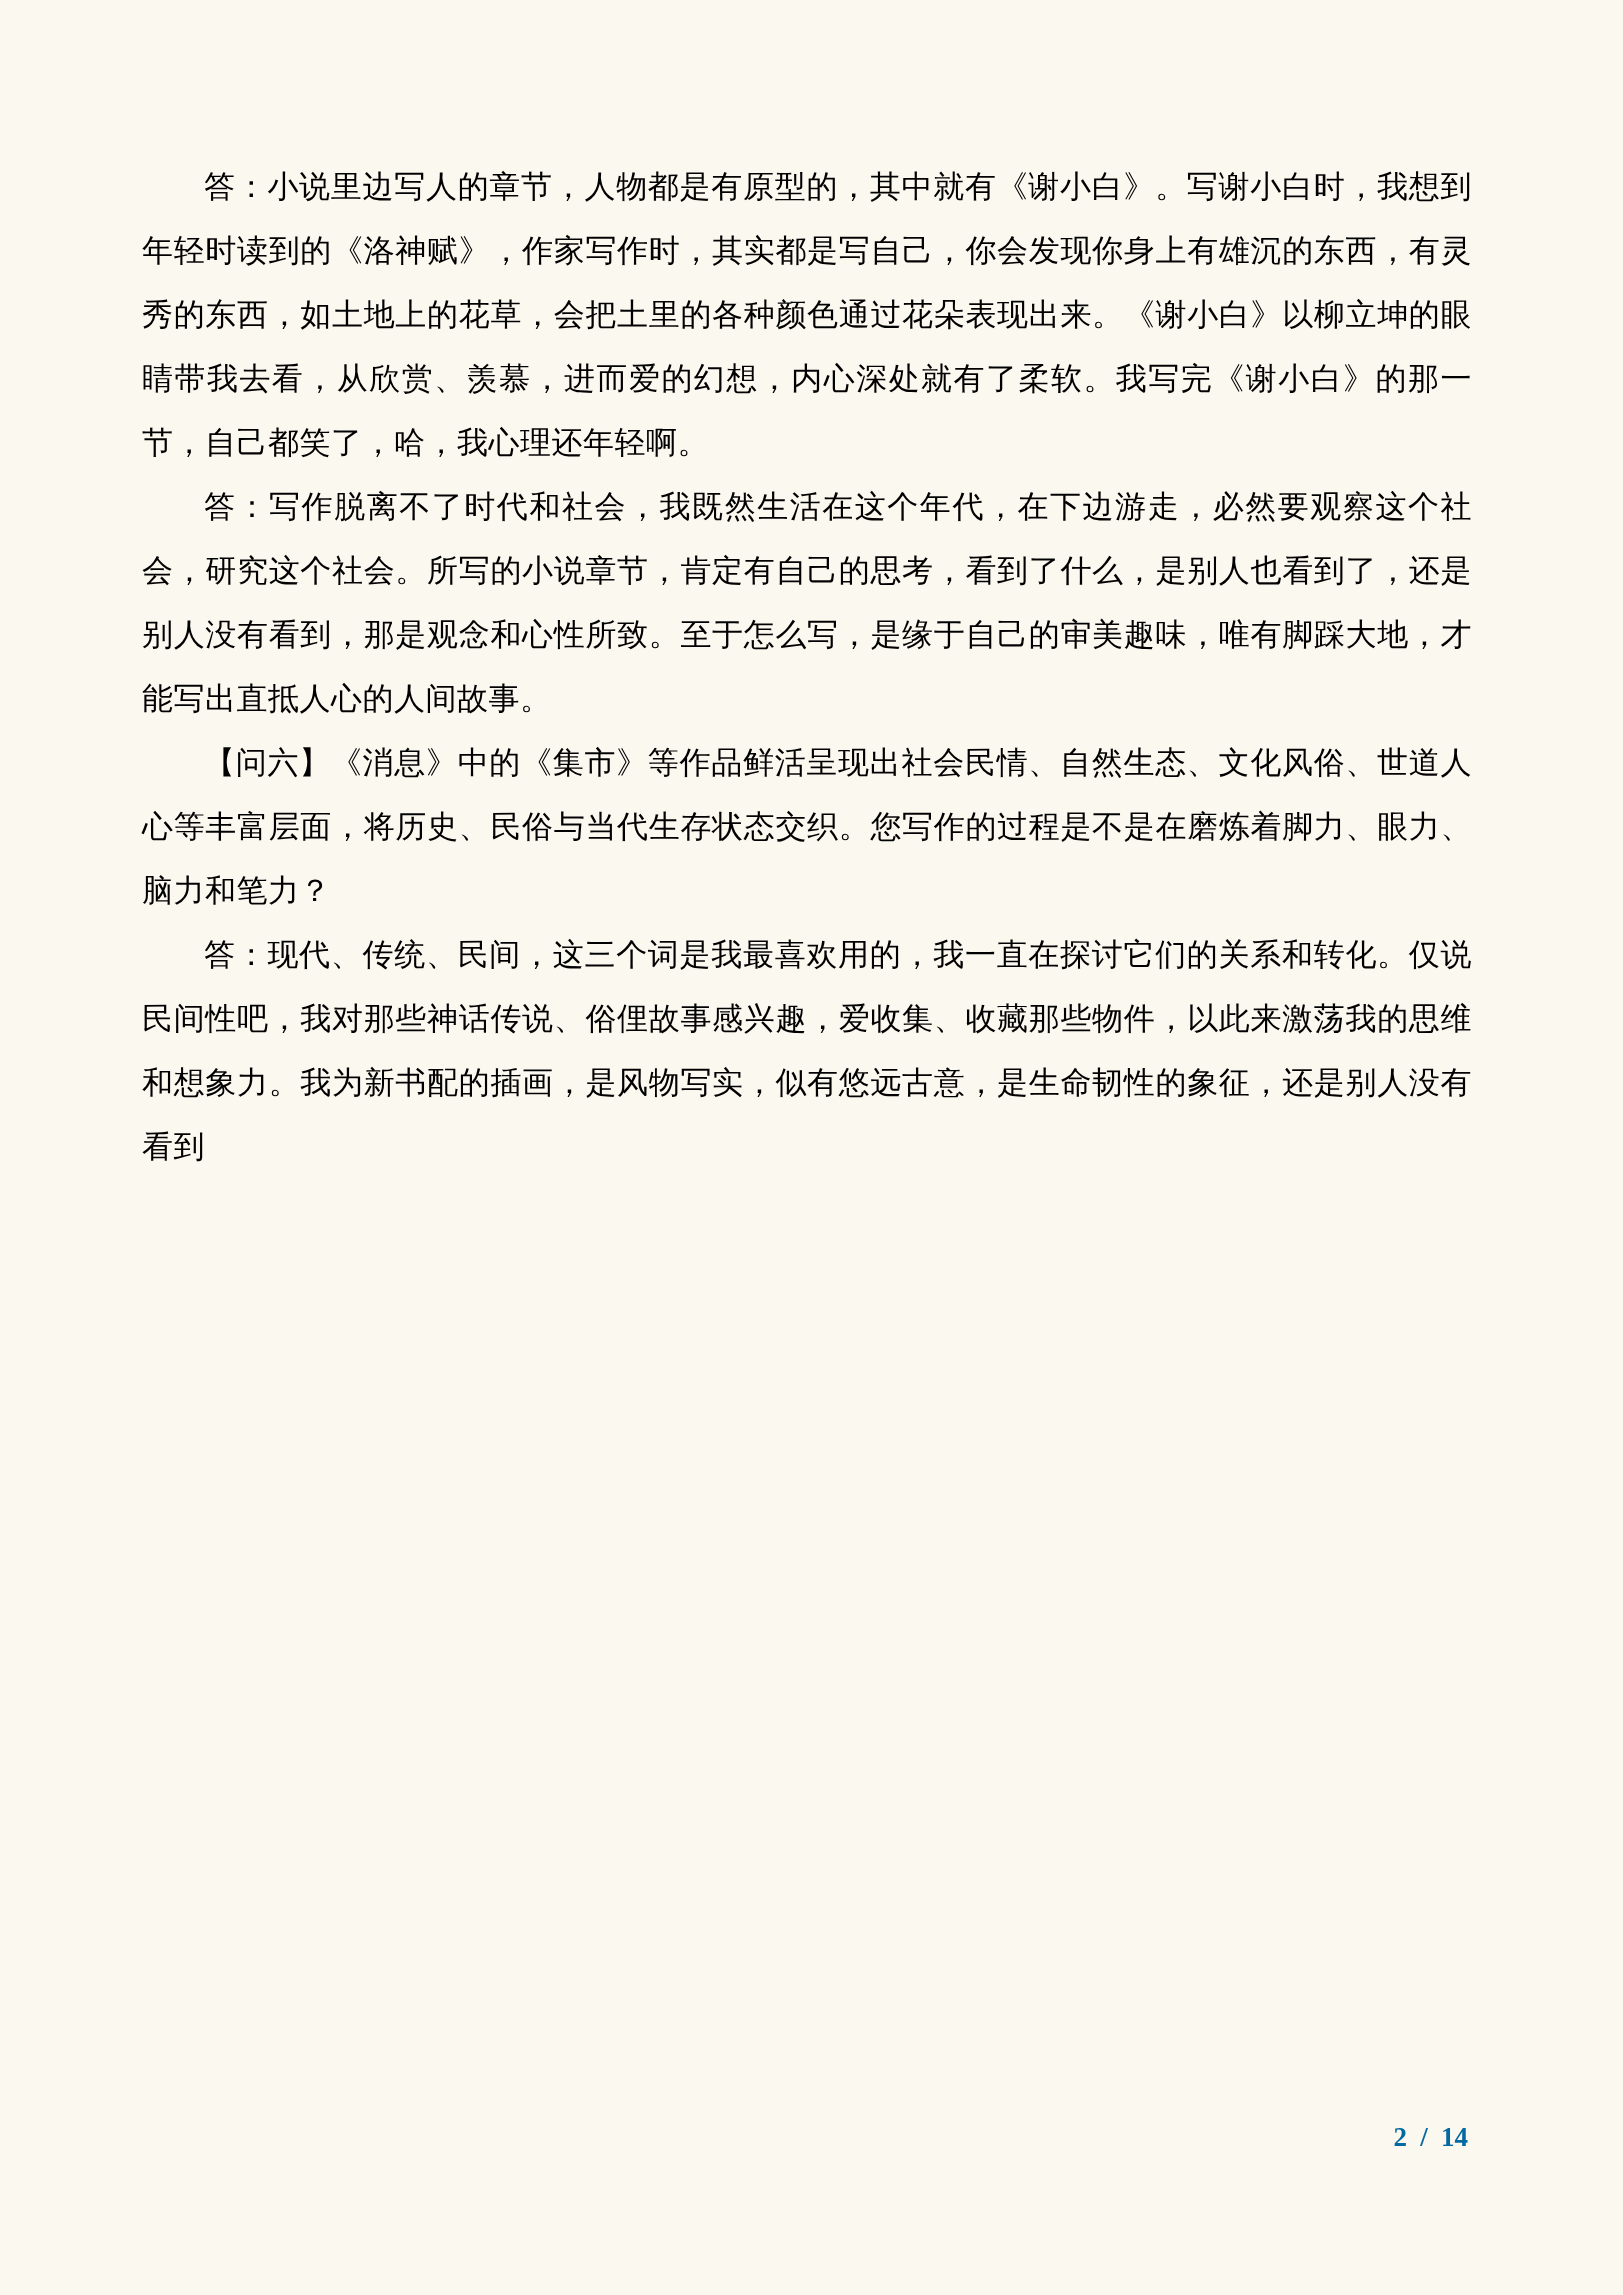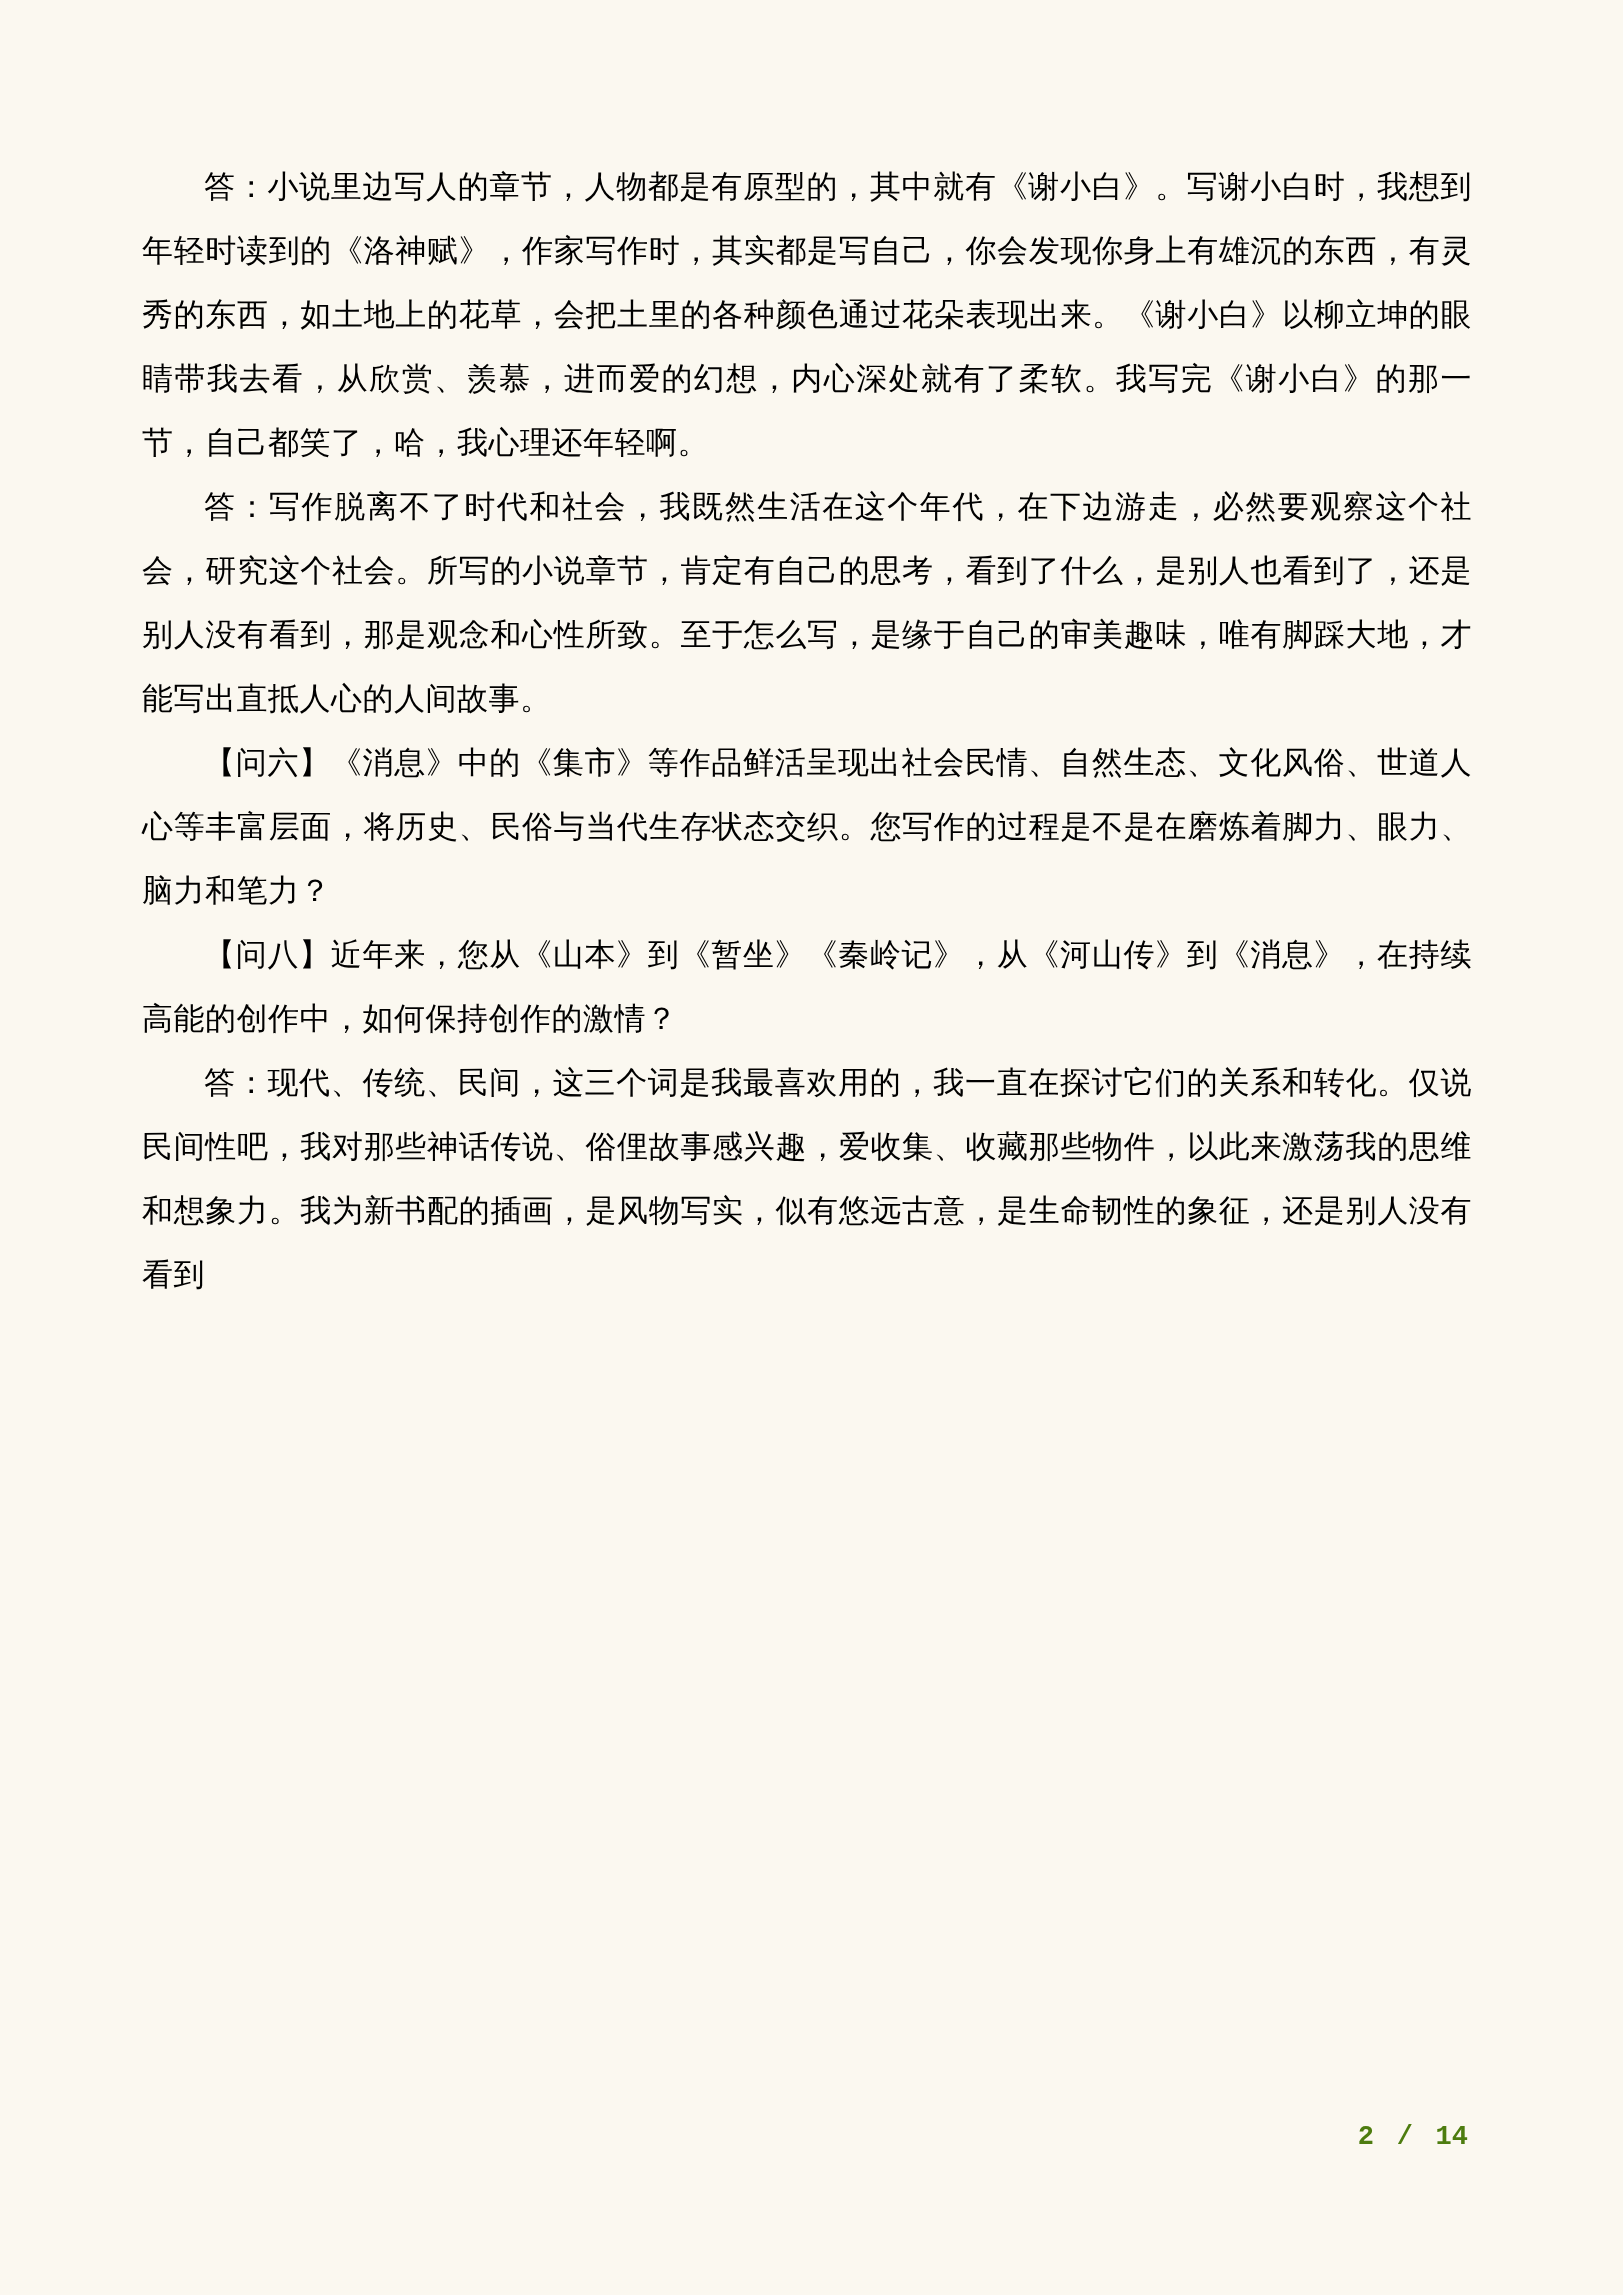--- a/index.html
+++ b/index.html
@@ -34,35 +34,34 @@
   }
   .para {
     margin: 0;
     padding: 0;
     text-indent: 62px;
   }
   .footer-page-number {
     position: absolute;
     top: 2124px;
     right: 155px;
-    font-family: Liberation Mono, monospace;
+    font-family: Liberation Serif, serif;
     font-weight: bold;
     font-size: 27px;
     line-height: 27px;
-    color: #4d7c0f;
+    color: #0369a1;
     word-spacing: 6.5px;
   }
 </style>
 </head>
 <body>
 
 <div class="sheet">
   <div class="text-area">
 
   <p class="para">答：小说里边写人的章节，人物都是有原型的，其中就有《谢小白》。写谢小白时，我想到年轻时读到的《洛神赋》，作家写作时，其实都是写自己，你会发现你身上有雄沉的东西，有灵秀的东西，如土地上的花草，会把土里的各种颜色通过花朵表现出来。《谢小白》以柳立坤的眼睛带我去看，从欣赏、羡慕，进而爱的幻想，内心深处就有了柔软。我写完《谢小白》的那一节，自己都笑了，哈，我心理还年轻啊。</p>
       <p class="para">答：写作脱离不了时代和社会，我既然生活在这个年代，在下边游走，必然要观察这个社会，研究这个社会。所写的小说章节，肯定有自己的思考，看到了什么，是别人也看到了，还是别人没有看到，那是观念和心性所致。至于怎么写，是缘于自己的审美趣味，唯有脚踩大地，才能写出直抵人心的人间故事。</p>
       <p class="para">【问六】《消息》中的《集市》等作品鲜活呈现出社会民情、自然生态、文化风俗、世道人心等丰富层面，将历史、民俗与当代生存状态交织。您写作的过程是不是在磨炼着脚力、眼力、脑力和笔力？</p>
-      <p class="para">【问八】近年来，您从《山本》到《暂坐》《秦岭记》，从《河山传》到《消息》，在持续高能的创作中，如何保持创作的激情？</p>
       <p class="para">答：现代、传统、民间，这三个词是我最喜欢用的，我一直在探讨它们的关系和转化。仅说民间性吧，我对那些神话传说、俗俚故事感兴趣，爱收集、收藏那些物件，以此来激荡我的思维和想象力。我为新书配的插画，是风物写实，似有悠远古意，是生命韧性的象征，还是别人没有看到</p>
     </div>
   <div class="footer-page-number">2 / 14</div>
 </div>
 
 
 </body></html>

